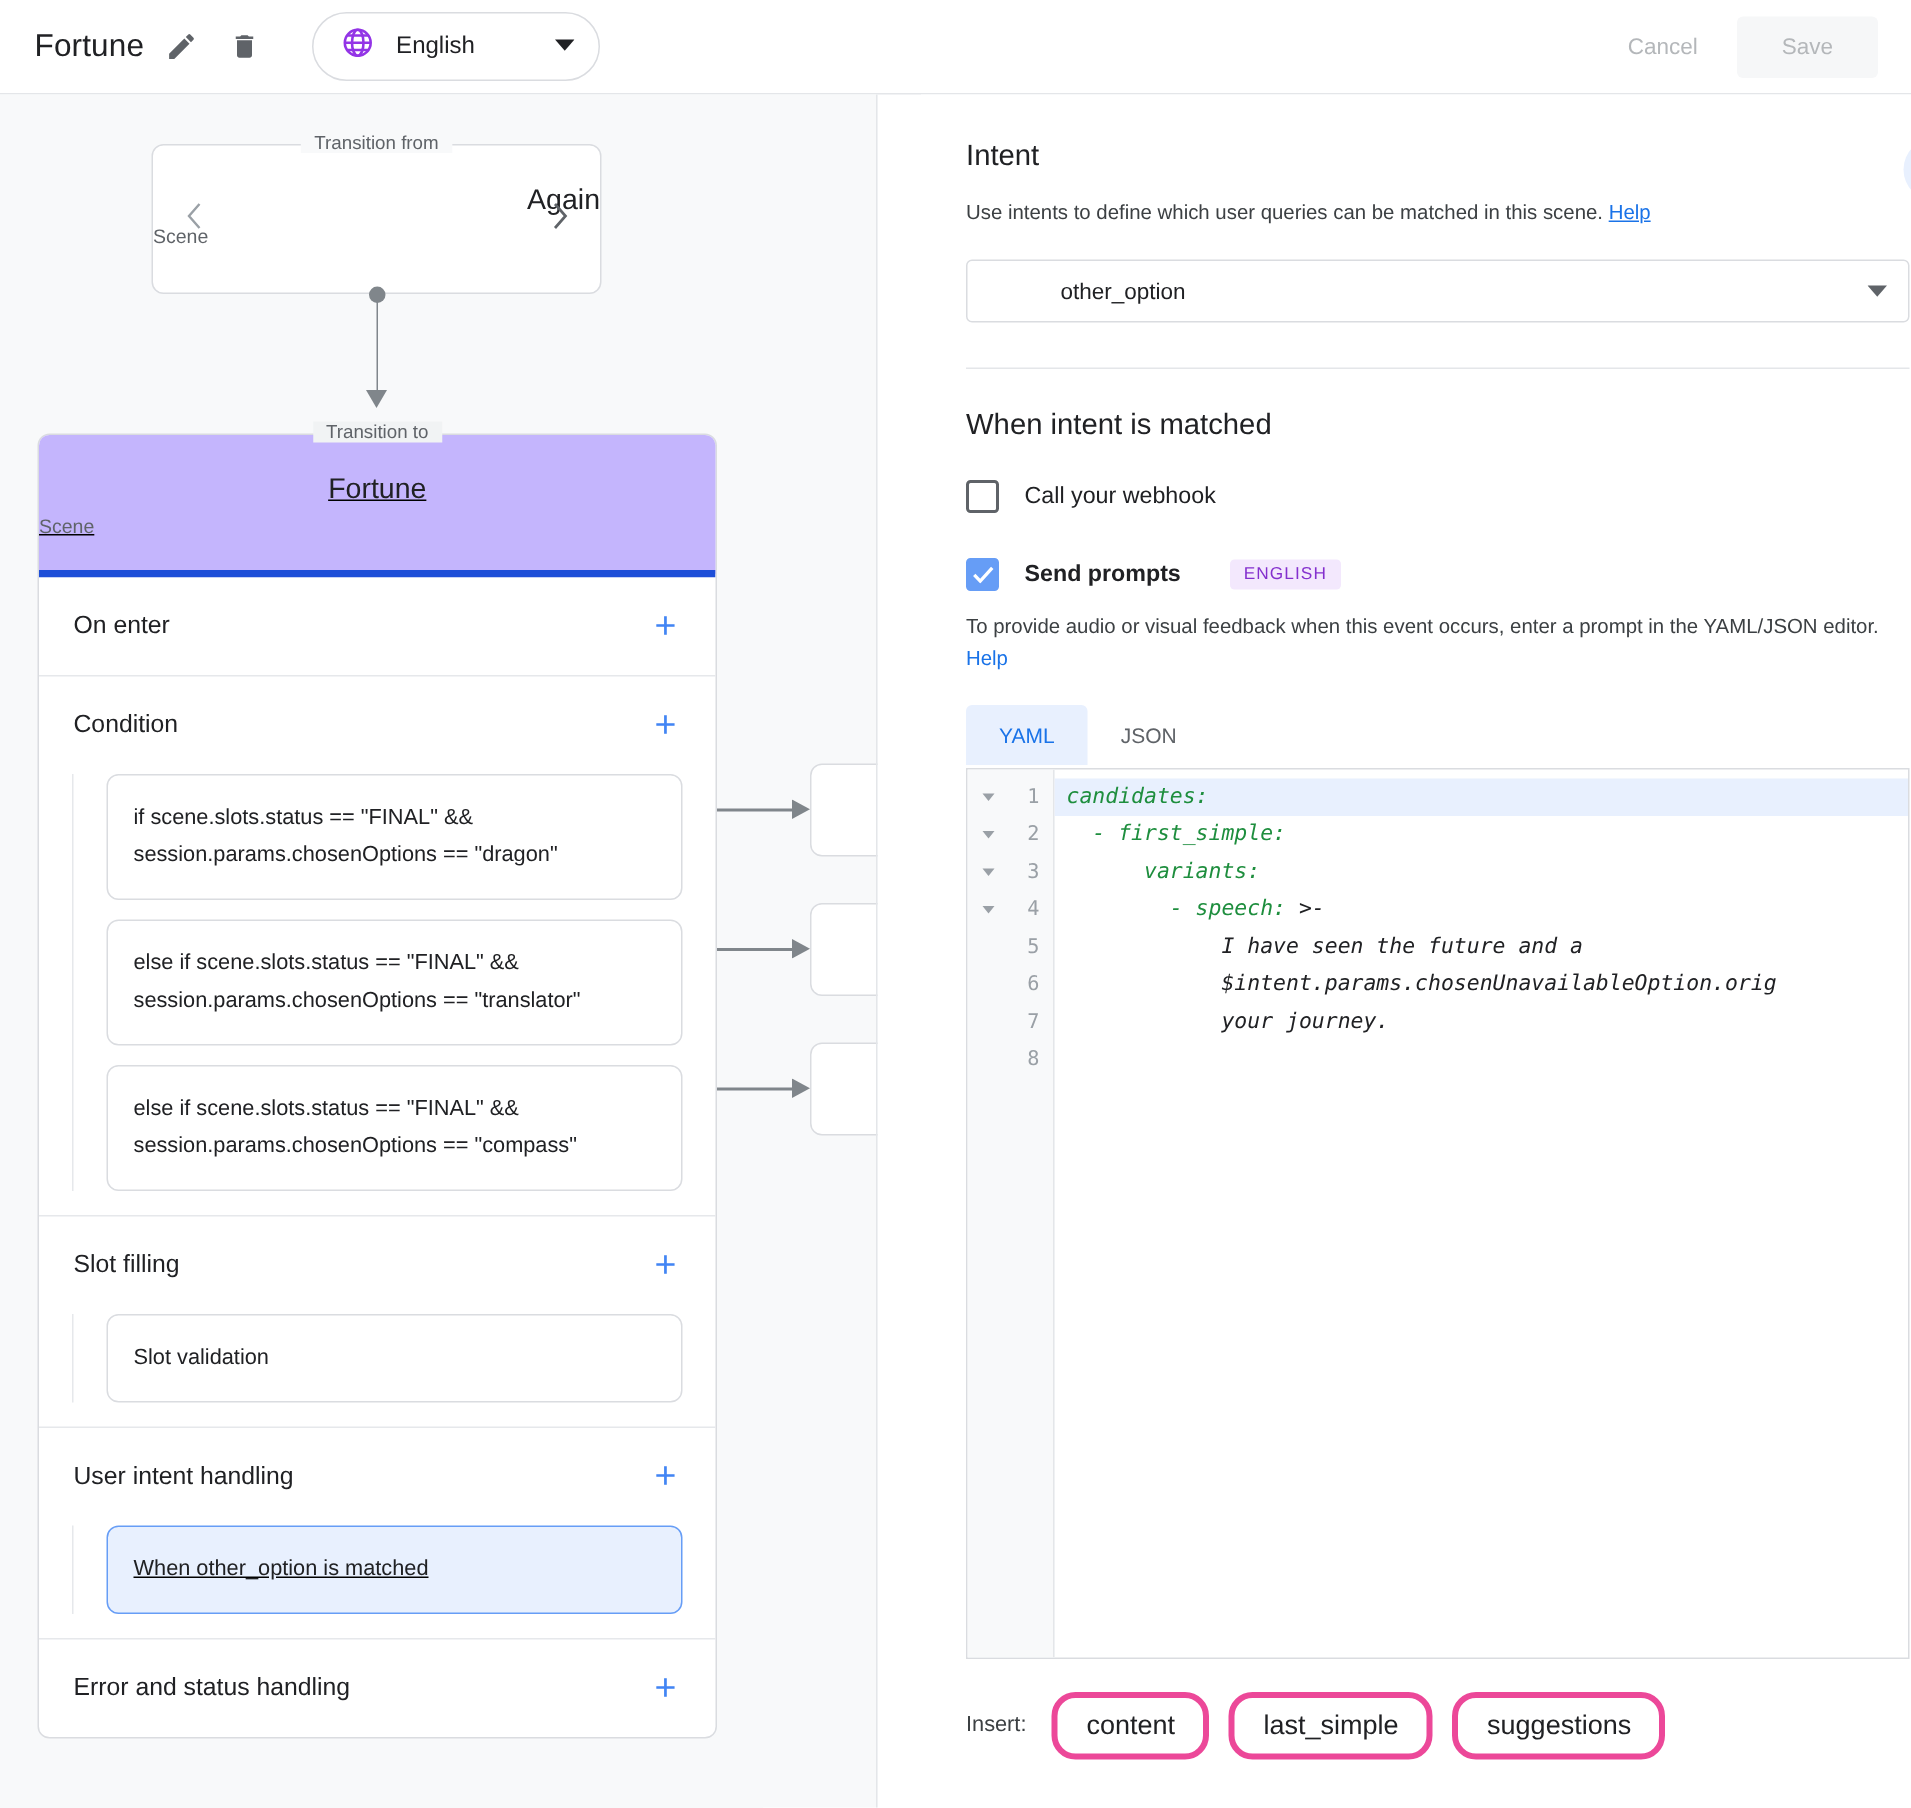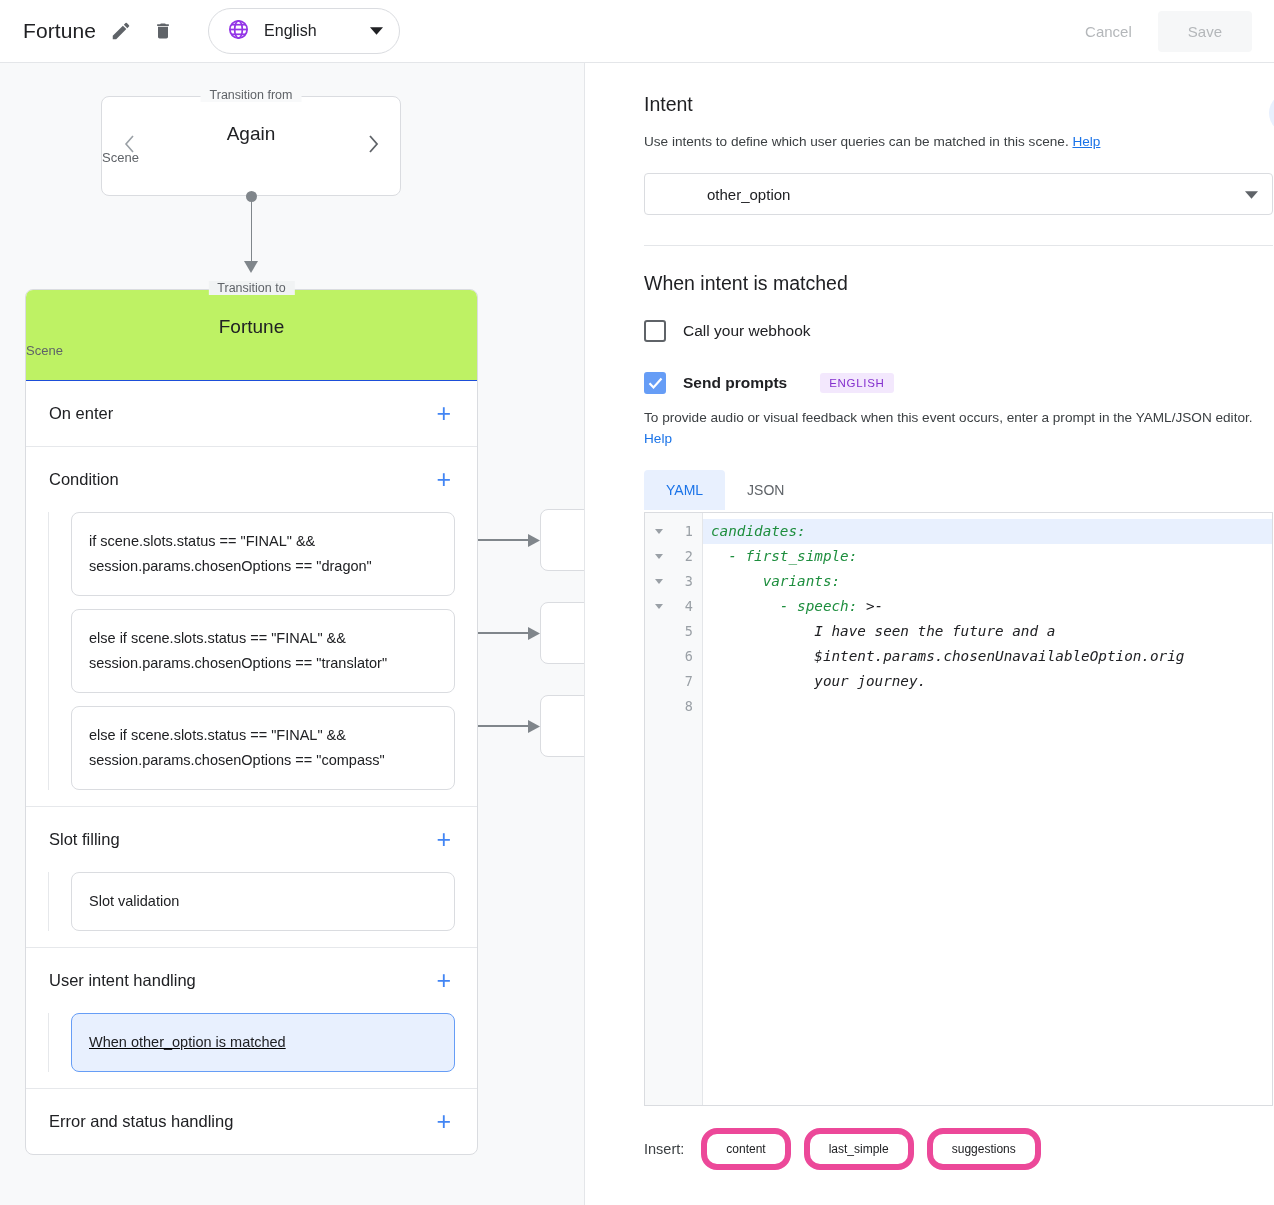--- a/index.html
+++ b/index.html
@@ -70,39 +70,40 @@
   .node-title { font-size: 19px; color: #202124; text-align: center; }
   .node-sub { font-size: 13px; color: #5f6368; text-align: left; margin-top: 5px; }
   .nav-arrow {
     position: absolute; top: 50%; transform: translateY(-50%);
     width: 26px; height: 26px; display: flex; align-items: center; justify-content: center;
     cursor: pointer;
   }
 
   
   #card-from { left: 101px; top: 33px; width: 300px; height: 100px; }
-  #card-from .node-title { margin-top: 26px; }
+  #card-from .node-title { margin-top: 26px; text-align: right; }
 
   
   .conn-dot {
     position: absolute; width: 11px; height: 11px; border-radius: 50%;
     background: #80868b;
   }
   .conn-line { position: absolute; background: #80868b; }
 
   
   #scene-panel {
     position: absolute; left: 25px; top: 226px; width: 453px;
     border: 1px solid #dadce0; border-radius: 8px; background: #ffffff;
     overflow: visible;
   }
   #scene-head {
-    background: #bef264; border-radius: 7px 7px 0 0;
+    background: #c4b5fd; border-radius: 7px 7px 0 0;
     padding: 26px 0 22px; position: relative;
-    border-bottom: 1px solid #1d4ed8;
+    border-bottom: 5px solid #1d4ed8;
+    text-decoration: underline;
   }
   #scene-head .fs-legend { background: #f1f3f4; top: -9px; }
 
   .section { border-bottom: 1px solid #e6e8eb; }
   .section:last-child { border-bottom: none; }
   .section-head {
     display: flex; align-items: center; justify-content: space-between;
     padding: 20px 22px 20px 23px;
   }
   .section-title { font-size: 16.5px; color: #202124; }
@@ -215,22 +216,22 @@
     font-style: italic;
   }
   .cline.hl { background: #e8f0fe; }
   .yk { color: #1e8e3e; }
 
   .insert-row {
     display: flex; align-items: center; gap: 13px; padding: 22px 30px 0 30px;
   }
   .insert-label { font-size: 14.5px; color: #3c4043; margin-right: 4px; }
   .chip {
-    border: 6px solid #ec4899; border-radius: 16px; padding: 8px 19px;
-    font-size: 12px; color: #202124; cursor: pointer; background: #fff;
+    border: 4px solid #ec4899; border-radius: 16px; padding: 8px 19px;
+    font-size: 18px; color: #202124; cursor: pointer; background: #fff;
   }
 </style>
 </head>
 <body>
 
 <div class="topbar">
   <div class="scene-title">Fortune</div>
 
   <button class="icon-btn">
     <span>

